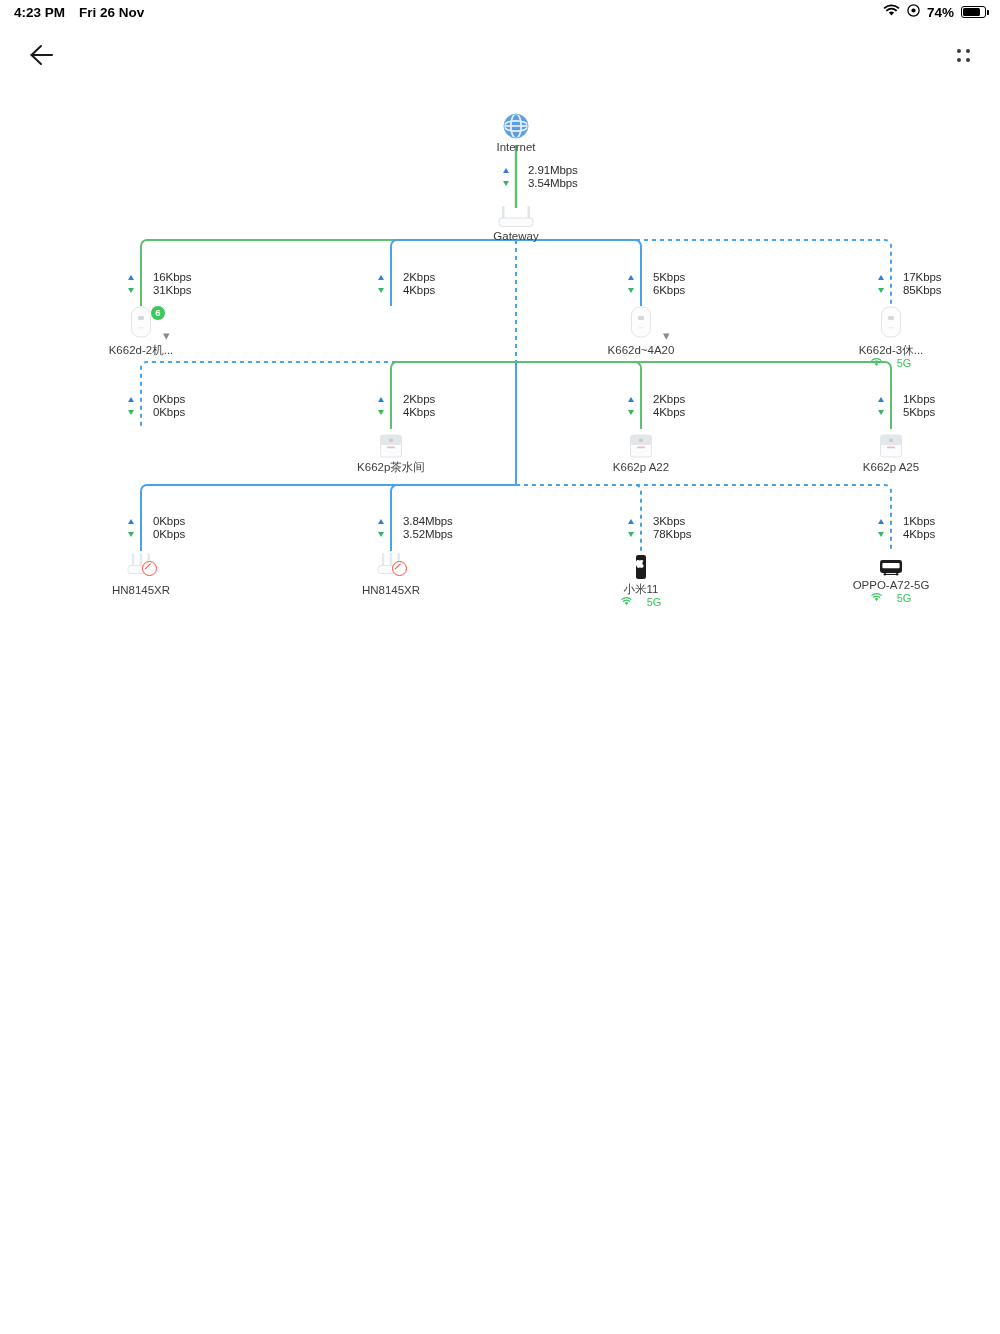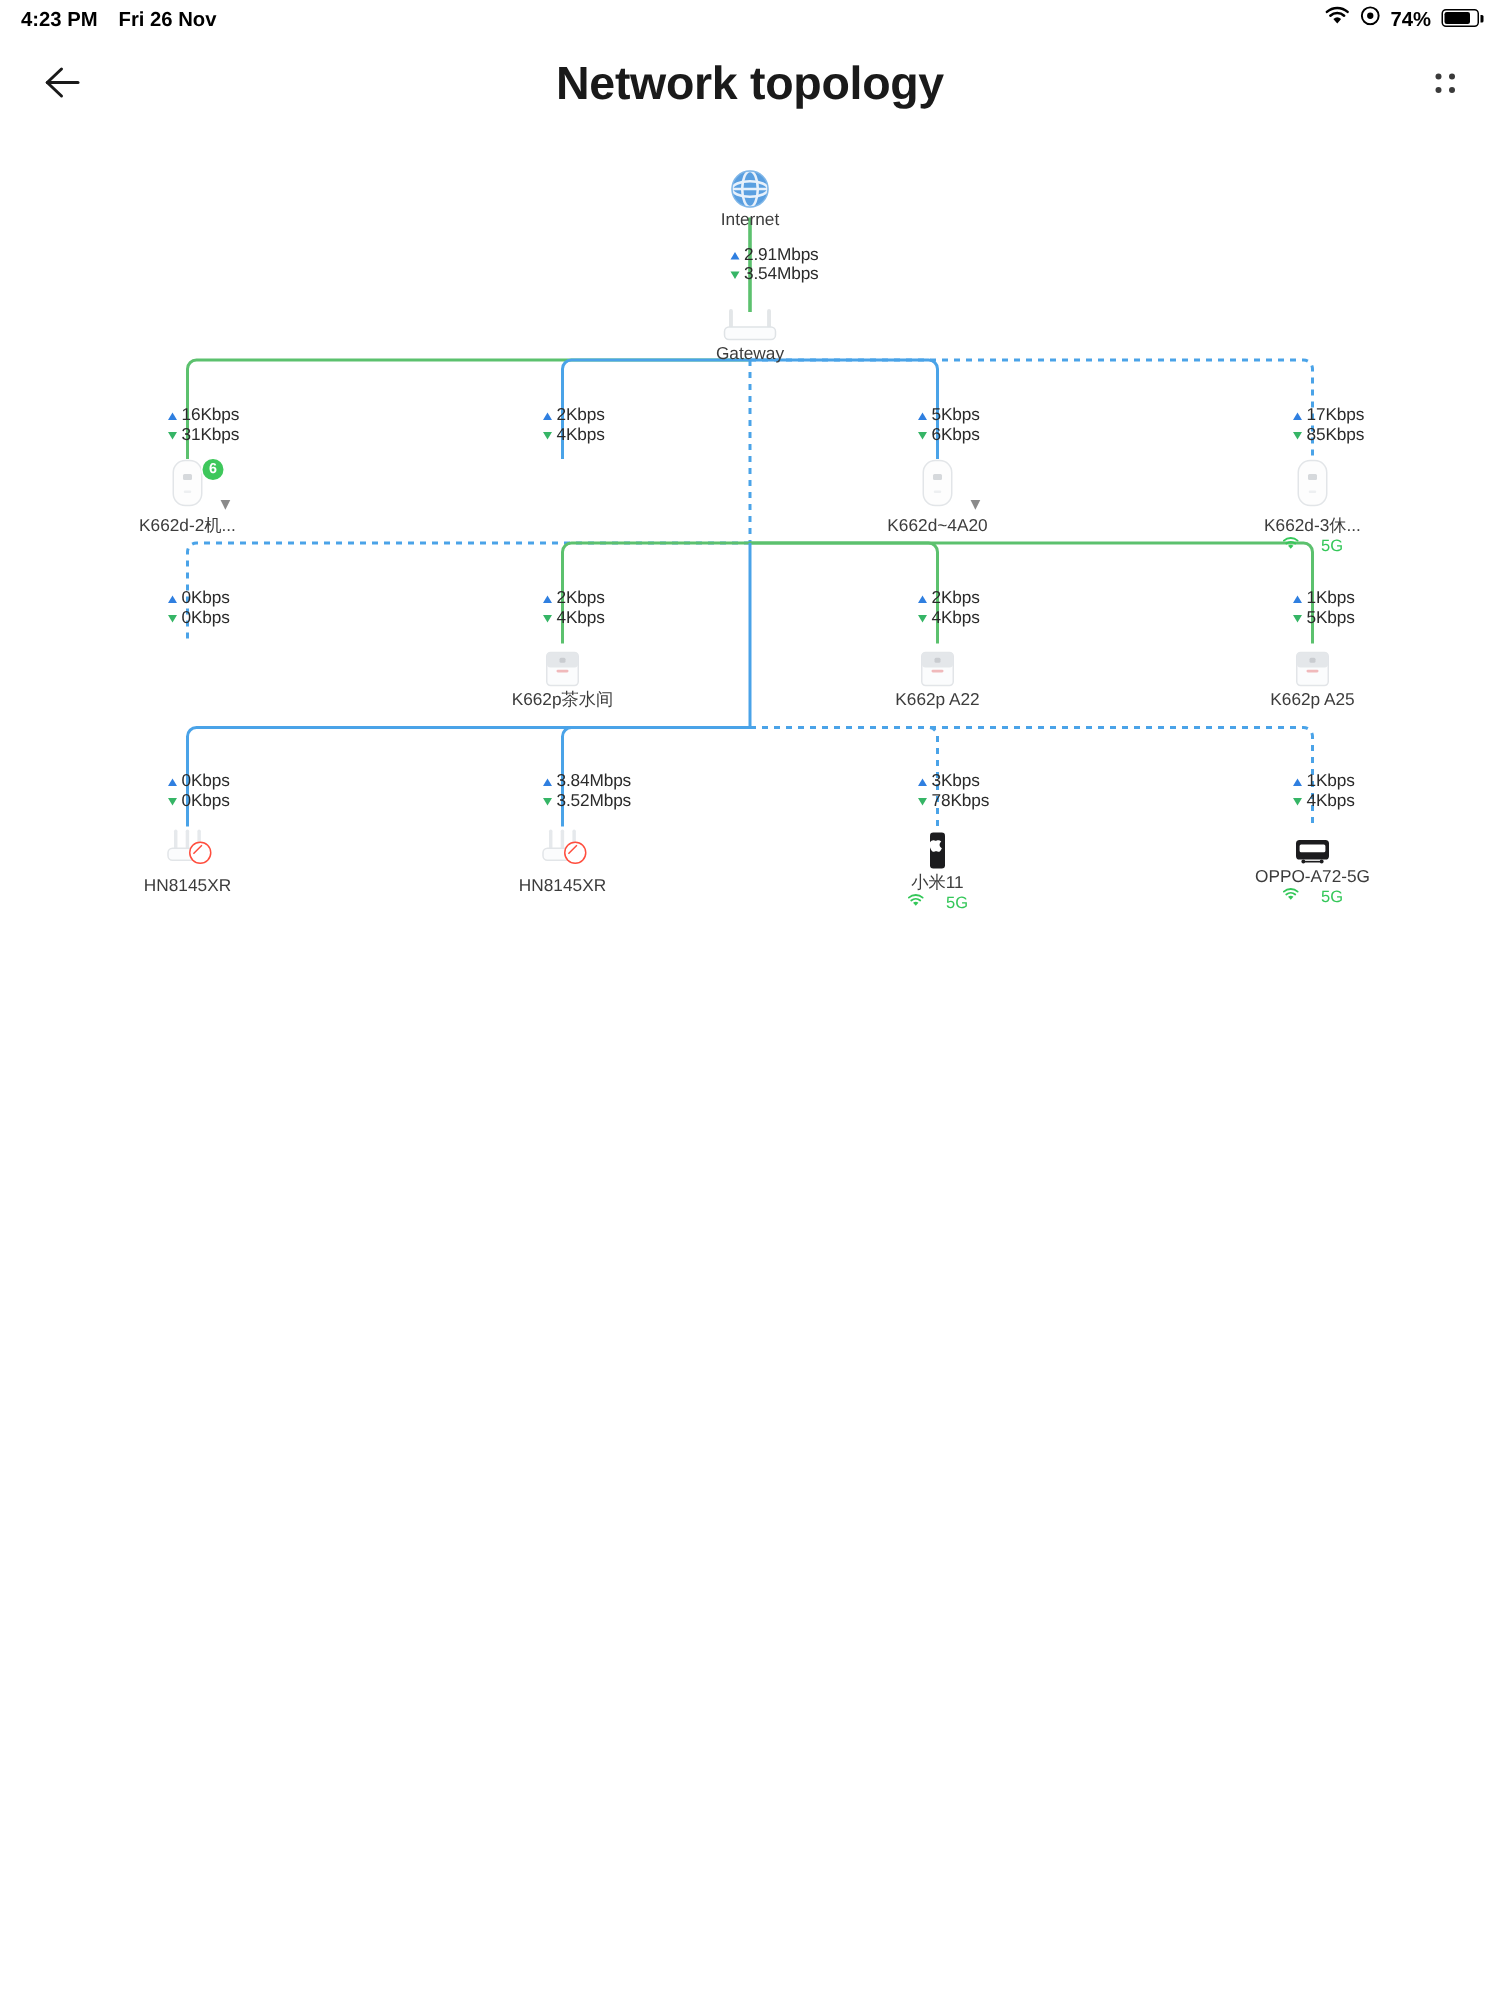--- a/index.html
+++ b/index.html
@@ -21,30 +21,30 @@
   .header{position:absolute;top:24px;left:0;width:1000px;height:56px;}
   .back-btn{position:absolute;left:22px;top:14px;width:34px;height:34px;cursor:pointer;}
   .title{position:absolute;left:0;top:14px;width:1000px;text-align:center;font-size:31px;font-weight:700;color:#1a1a1a;letter-spacing:-.2px;}
   .menu-btn{position:absolute;right:26px;top:24px;width:18px;height:18px;cursor:pointer;}
   .menu-btn span{position:absolute;width:4px;height:4px;border-radius:50%;background:#3a3a3a;}
   .menu-btn span:nth-child(1){left:1px;top:1px;}
   .menu-btn span:nth-child(2){left:10px;top:1px;}
   .menu-btn span:nth-child(3){left:1px;top:10px;}
   .menu-btn span:nth-child(4){left:10px;top:10px;}
   
-  .canvas{position:absolute;top:0;left:0;width:822px;height:1334px;}
+  .canvas{position:absolute;top:0;left:16px;width:822px;height:1334px;}
   .edges{position:absolute;top:0;left:0;width:1000px;height:1334px;}
   .node{position:absolute;text-align:center;}
   .node .nlabel{font-size:11.5px;color:#3c3c3c;white-space:nowrap;line-height:14px;}
   .node .nsub{font-size:11px;line-height:13px;}
   .nsub.offline{color:#ff3b30;}
   .nsub.g5{color:#34c759;display:flex;align-items:center;justify-content:center;gap:15px;}
   
   .speed{position:absolute;font-size:11.5px;color:#2b2b2b;line-height:13px;white-space:nowrap;}
-  .speed .row{display:flex;align-items:center;gap:3px;height:13px;}
+  .speed .row{display:flex;align-items:center;gap:19px;height:13px;}
   .speed .row .v{letter-spacing:-.1px;}
   .tri{width:0;height:0;border-left:3.6px solid transparent;border-right:3.6px solid transparent;}
   .tri.up{border-bottom:5px solid #2f7fe0;}
   .tri.dn{border-top:5px solid #36b566;}
   
   .icon{display:block;margin:0 auto;}
   .badge-num{position:absolute;width:14px;height:14px;border-radius:50%;background:#3ec75b;color:#fff;
     font-size:9.5px;font-weight:700;line-height:14px;text-align:center;border:1.2px solid #fff;}
   .badge-off{position:absolute;width:13px;height:13px;border-radius:50%;background:#fff;border:1.4px solid #ff4d3d;}
   .badge-off:before{content:"";position:absolute;left:1.3px;top:4.4px;width:7.5px;height:1.4px;background:#ff4d3d;transform:rotate(-45deg);}
@@ -79,21 +79,20 @@
   </div>
 </div>
 
 <div class="header">
   <div class="back-btn">
     <svg width="34" height="34" viewBox="0 0 34 34">
       <path d="M19 8 L9.5 17 L19 26" stroke="#1a1a1a" stroke-width="2" fill="none" stroke-linecap="round" stroke-linejoin="round"></path>
       <path d="M9.5 17 H30" stroke="#1a1a1a" stroke-width="2" fill="none" stroke-linecap="round"></path>
     </svg>
   </div>
-  <div class="title">Network topology</div>
   <div class="menu-btn">
     <span></span>
       <span></span>
       <span></span>
       <span></span>
   </div>
 </div>
 
 <div class="canvas">
 

